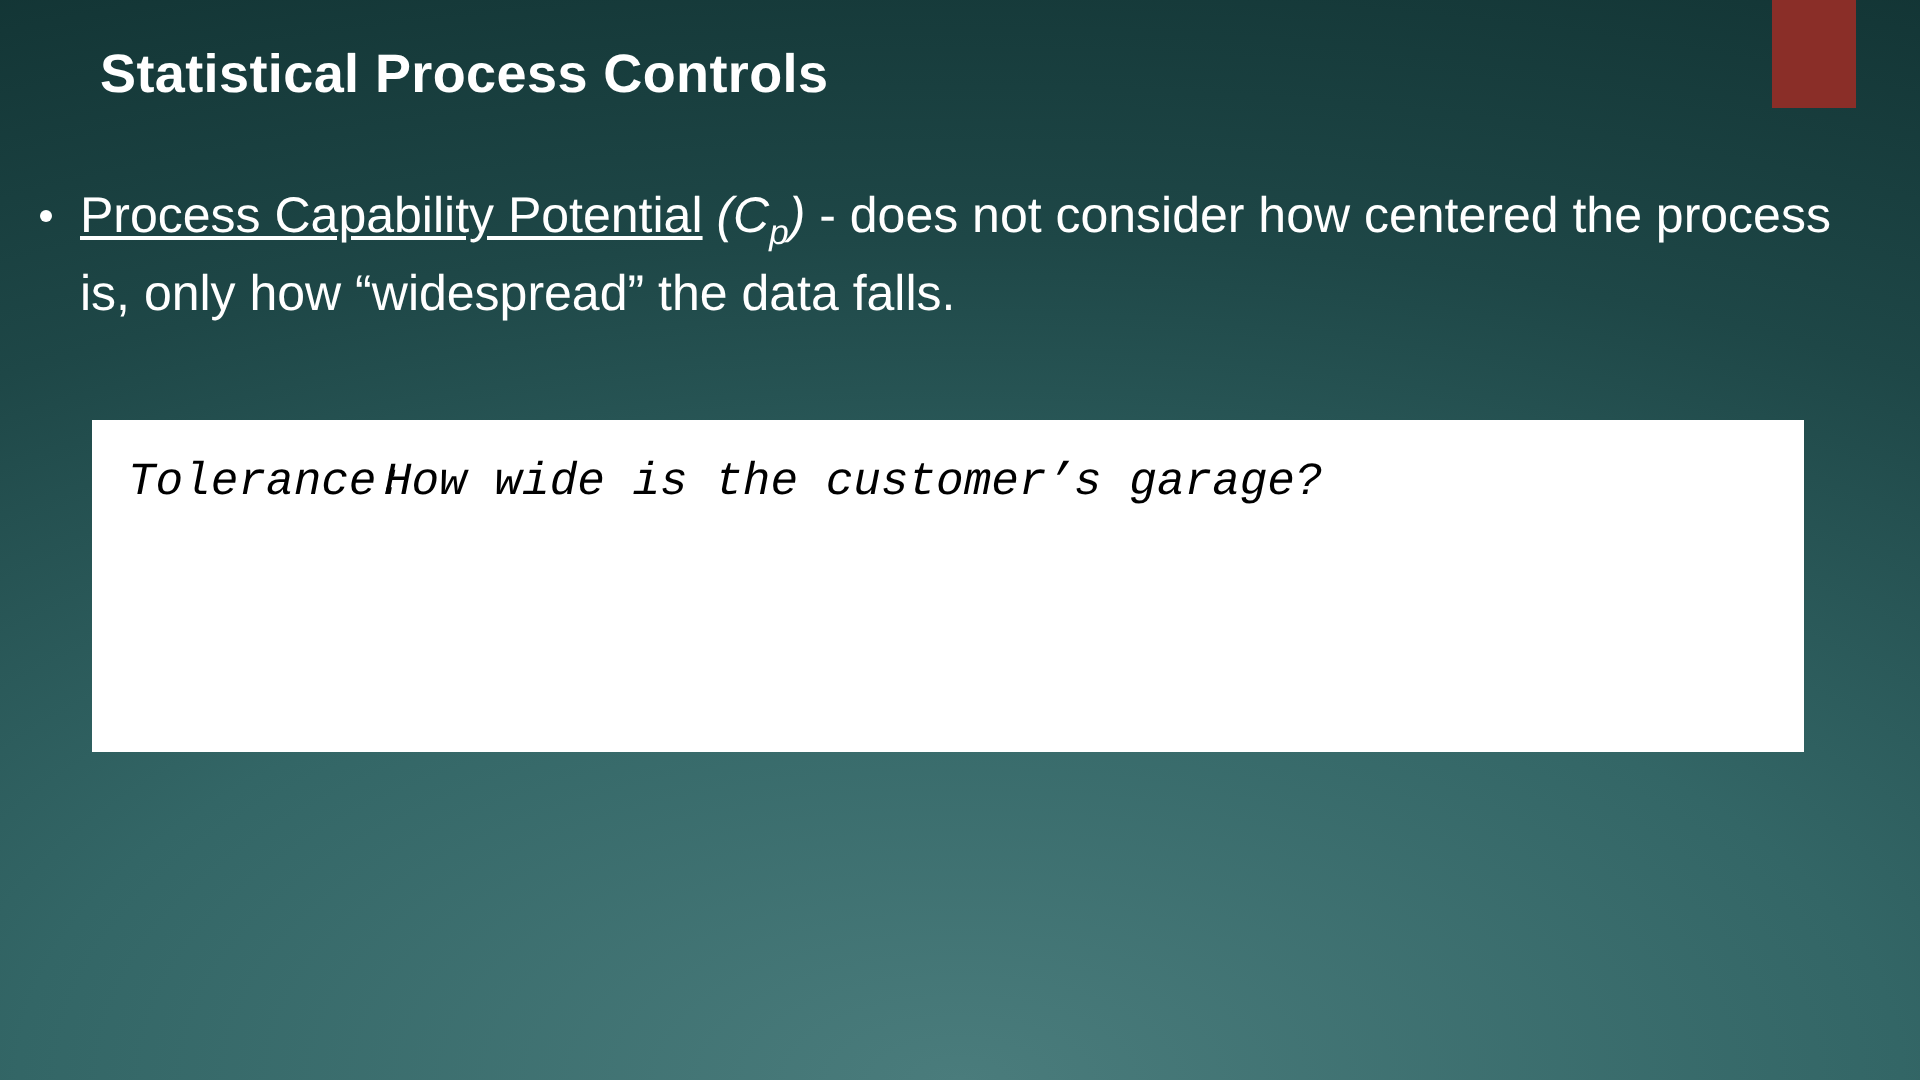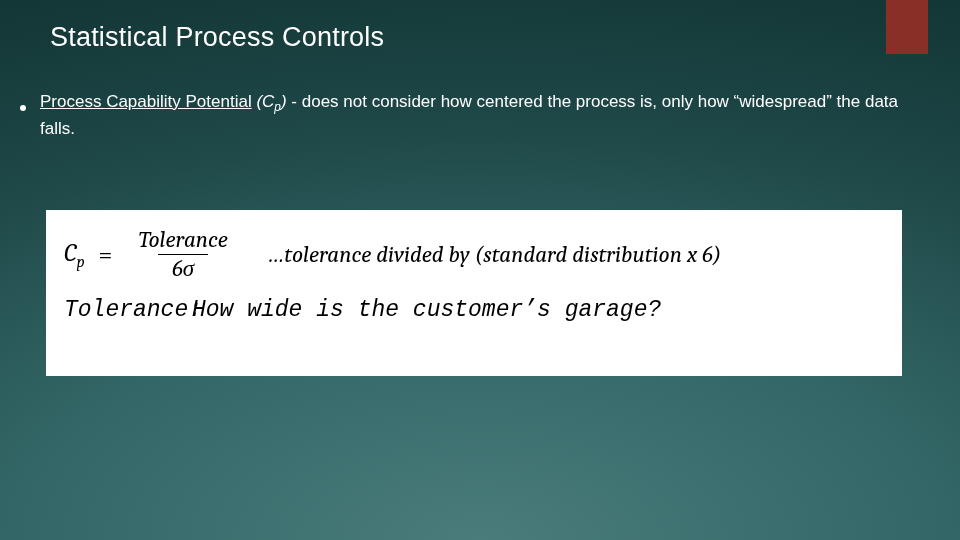--- a/index.html
+++ b/index.html
@@ -19,35 +19,35 @@
     background: #8a2e28;
   }
   .header {
     position: absolute;
     top: 22px;
     left: 50px;
     right: 40px;
     display: flex;
     font-size: 27px;
     color: #ffffff;
-    font-weight: 400;
+    font-weight: 700;
     letter-spacing: 0.2px;
   }
   .header-left { }
   .header-right { margin-left: 48px; }
   .body {
     position: absolute;
     top: 90px;
     left: 20px;
     right: 40px;
   }
   .bullet-row {
     display: flex;
     align-items: flex-start;
-    font-size: 17px;
+    font-size: 25px;
     line-height: 1.45;
     color: #ffffff;
   }
   .bullet-dot {
     width: 6px;
     height: 6px;
     background: #ffffff;
     border-radius: 50%;
     margin-top: 15px;
     margin-right: 14px;
@@ -118,31 +118,20 @@
 <div class="body">
   <div class="bullet-row">
     <div class="bullet-dot"></div>
     <div class="bullet-text">
       <span class="term">Process Capability Potential</span><span class="italic"> (C</span><span class="sub">p</span><span class="italic">)</span><span> - does not consider how centered the process is, only how “widespread” the data falls.</span>
     </div>
   </div>
 </div>
 
 <div class="formula-card">
-  <div class="formula-row">
-    <span>
-      <span class="cp-label">C</span><span class="cp-sub">p</span>
-    </span>
-    <span class="eq">=</span>
-    <span class="frac">
-      <span class="num">Tolerance</span>
-      <span class="den">6σ</span>
-    </span>
-    <span class="formula-desc">…tolerance divided by (standard distribution x 6)</span>
-  </div>
   <div class="defs">
     <div class="def-row">
       <span class="def-label">Tolerance:</span>
       <span class="def-text">How wide is the customer’s garage?</span>
     </div>
     <div class="def-row">
     </div>
   </div>
 </div>
 

